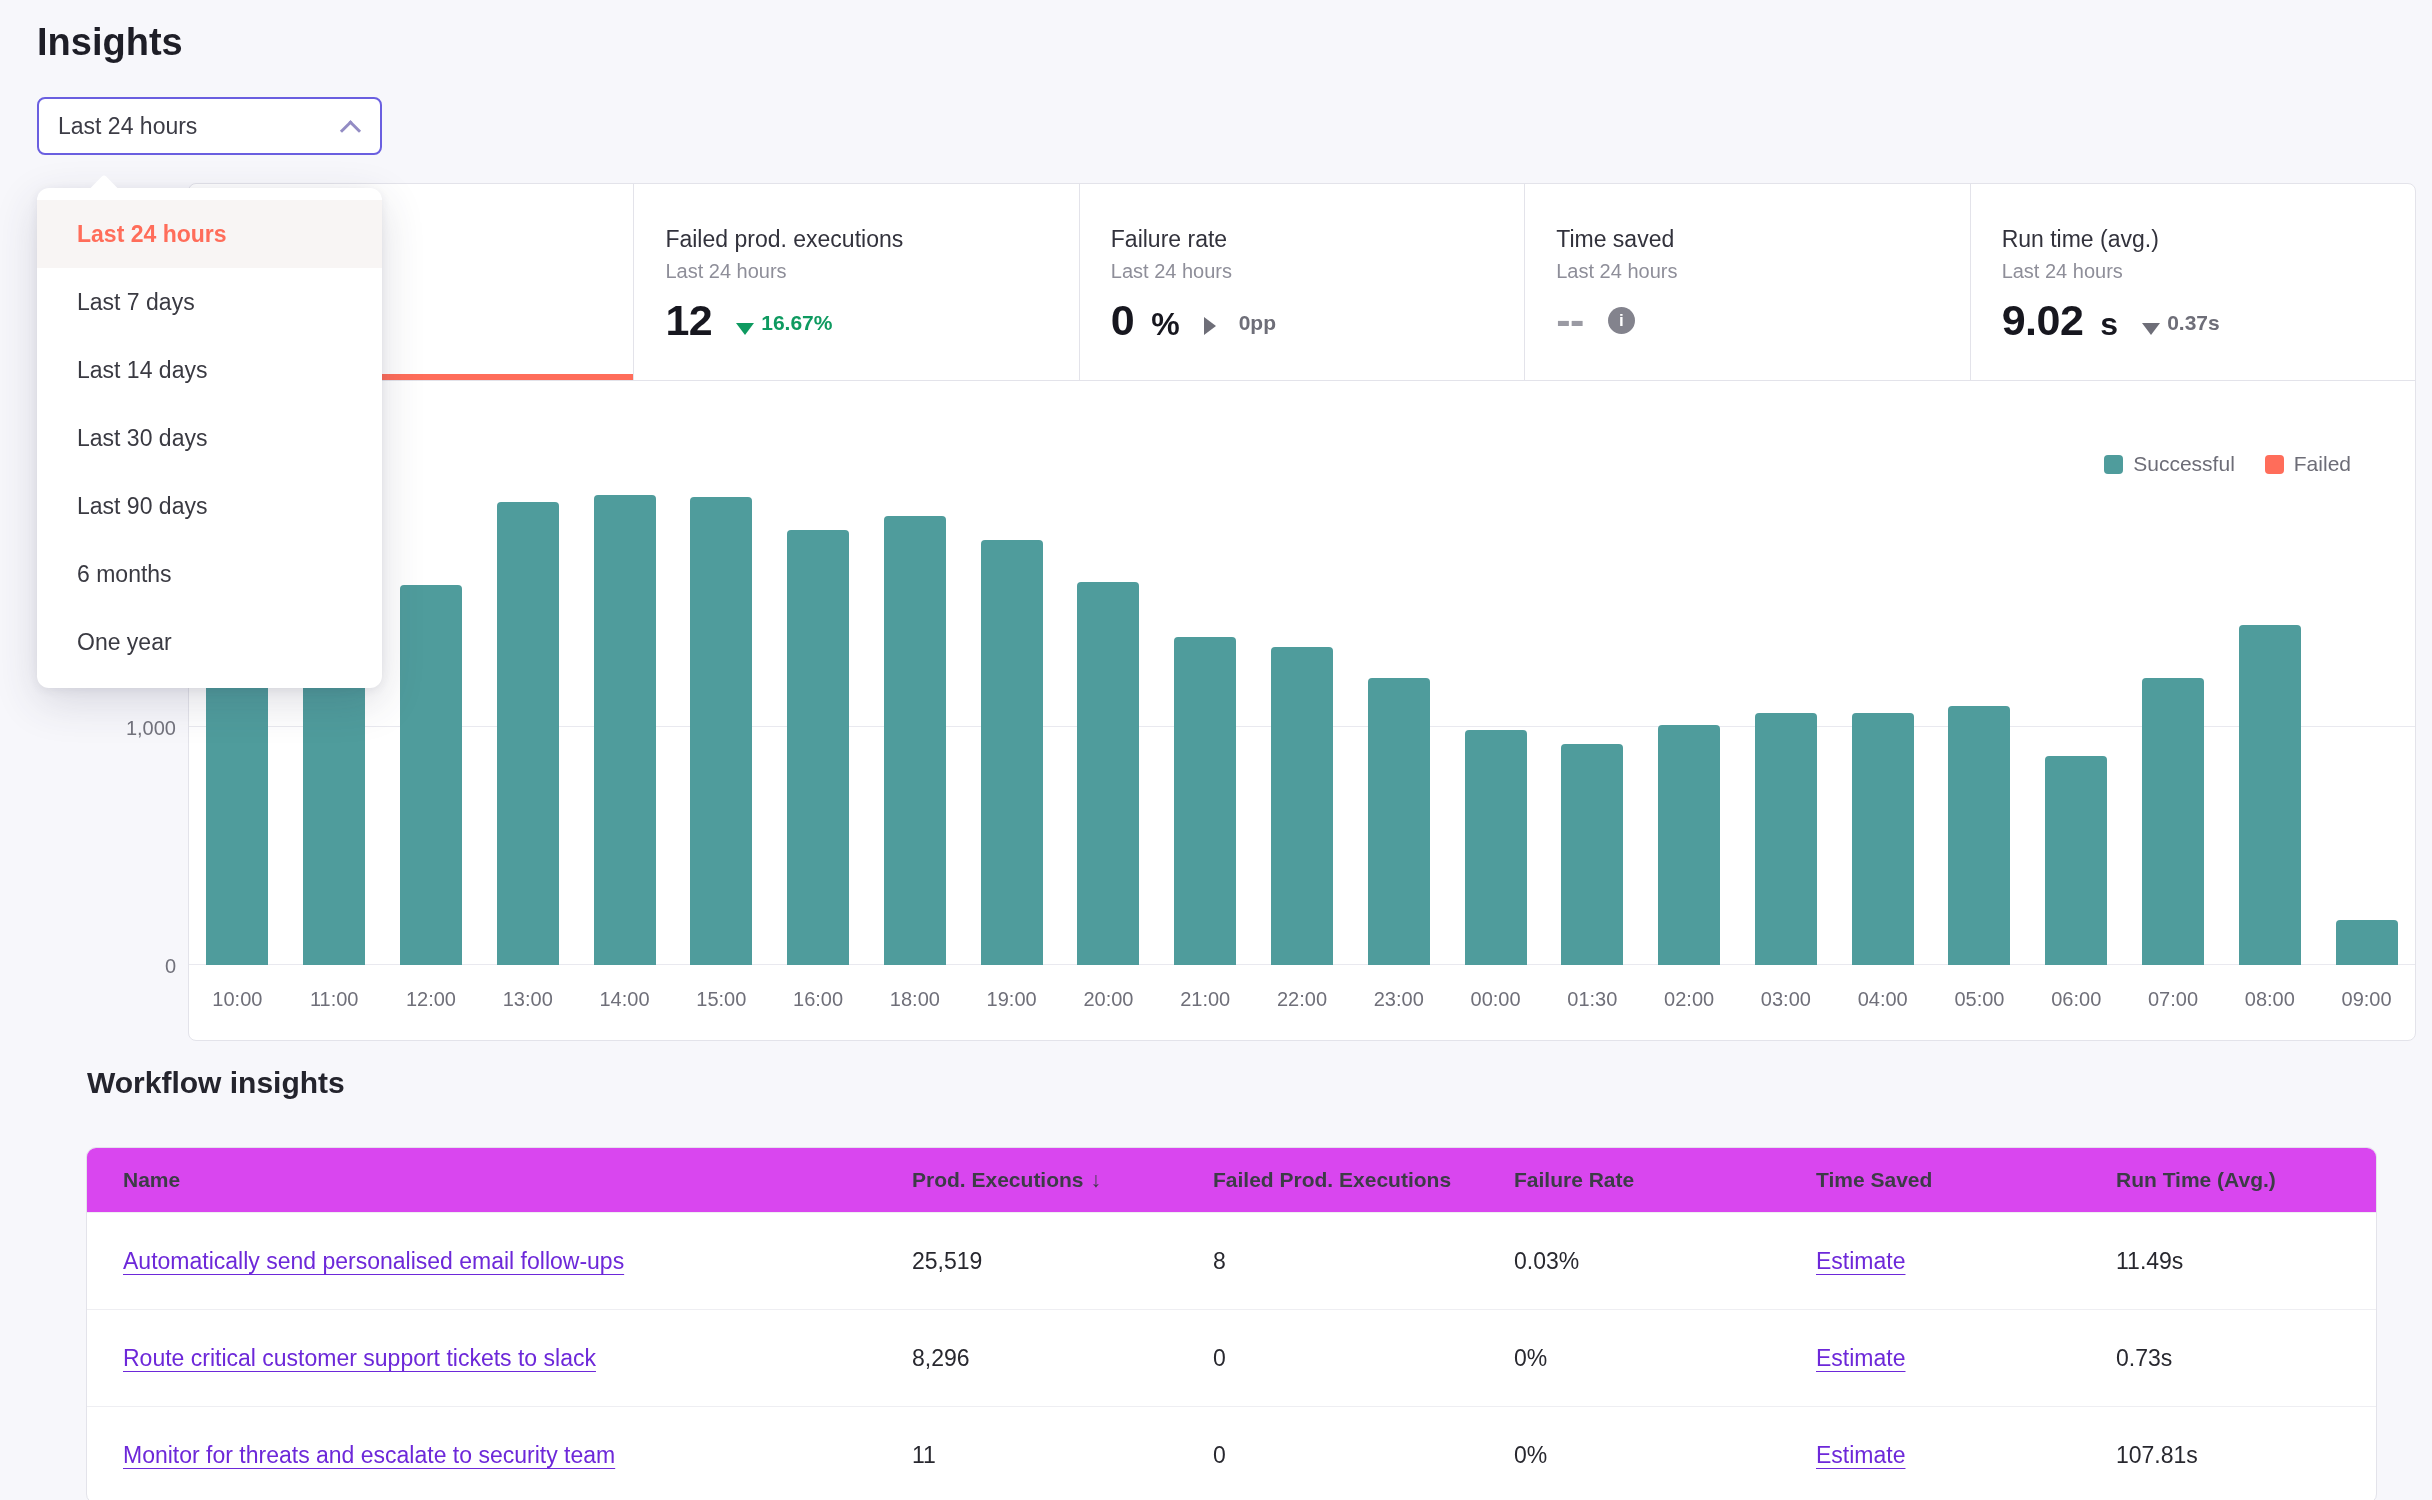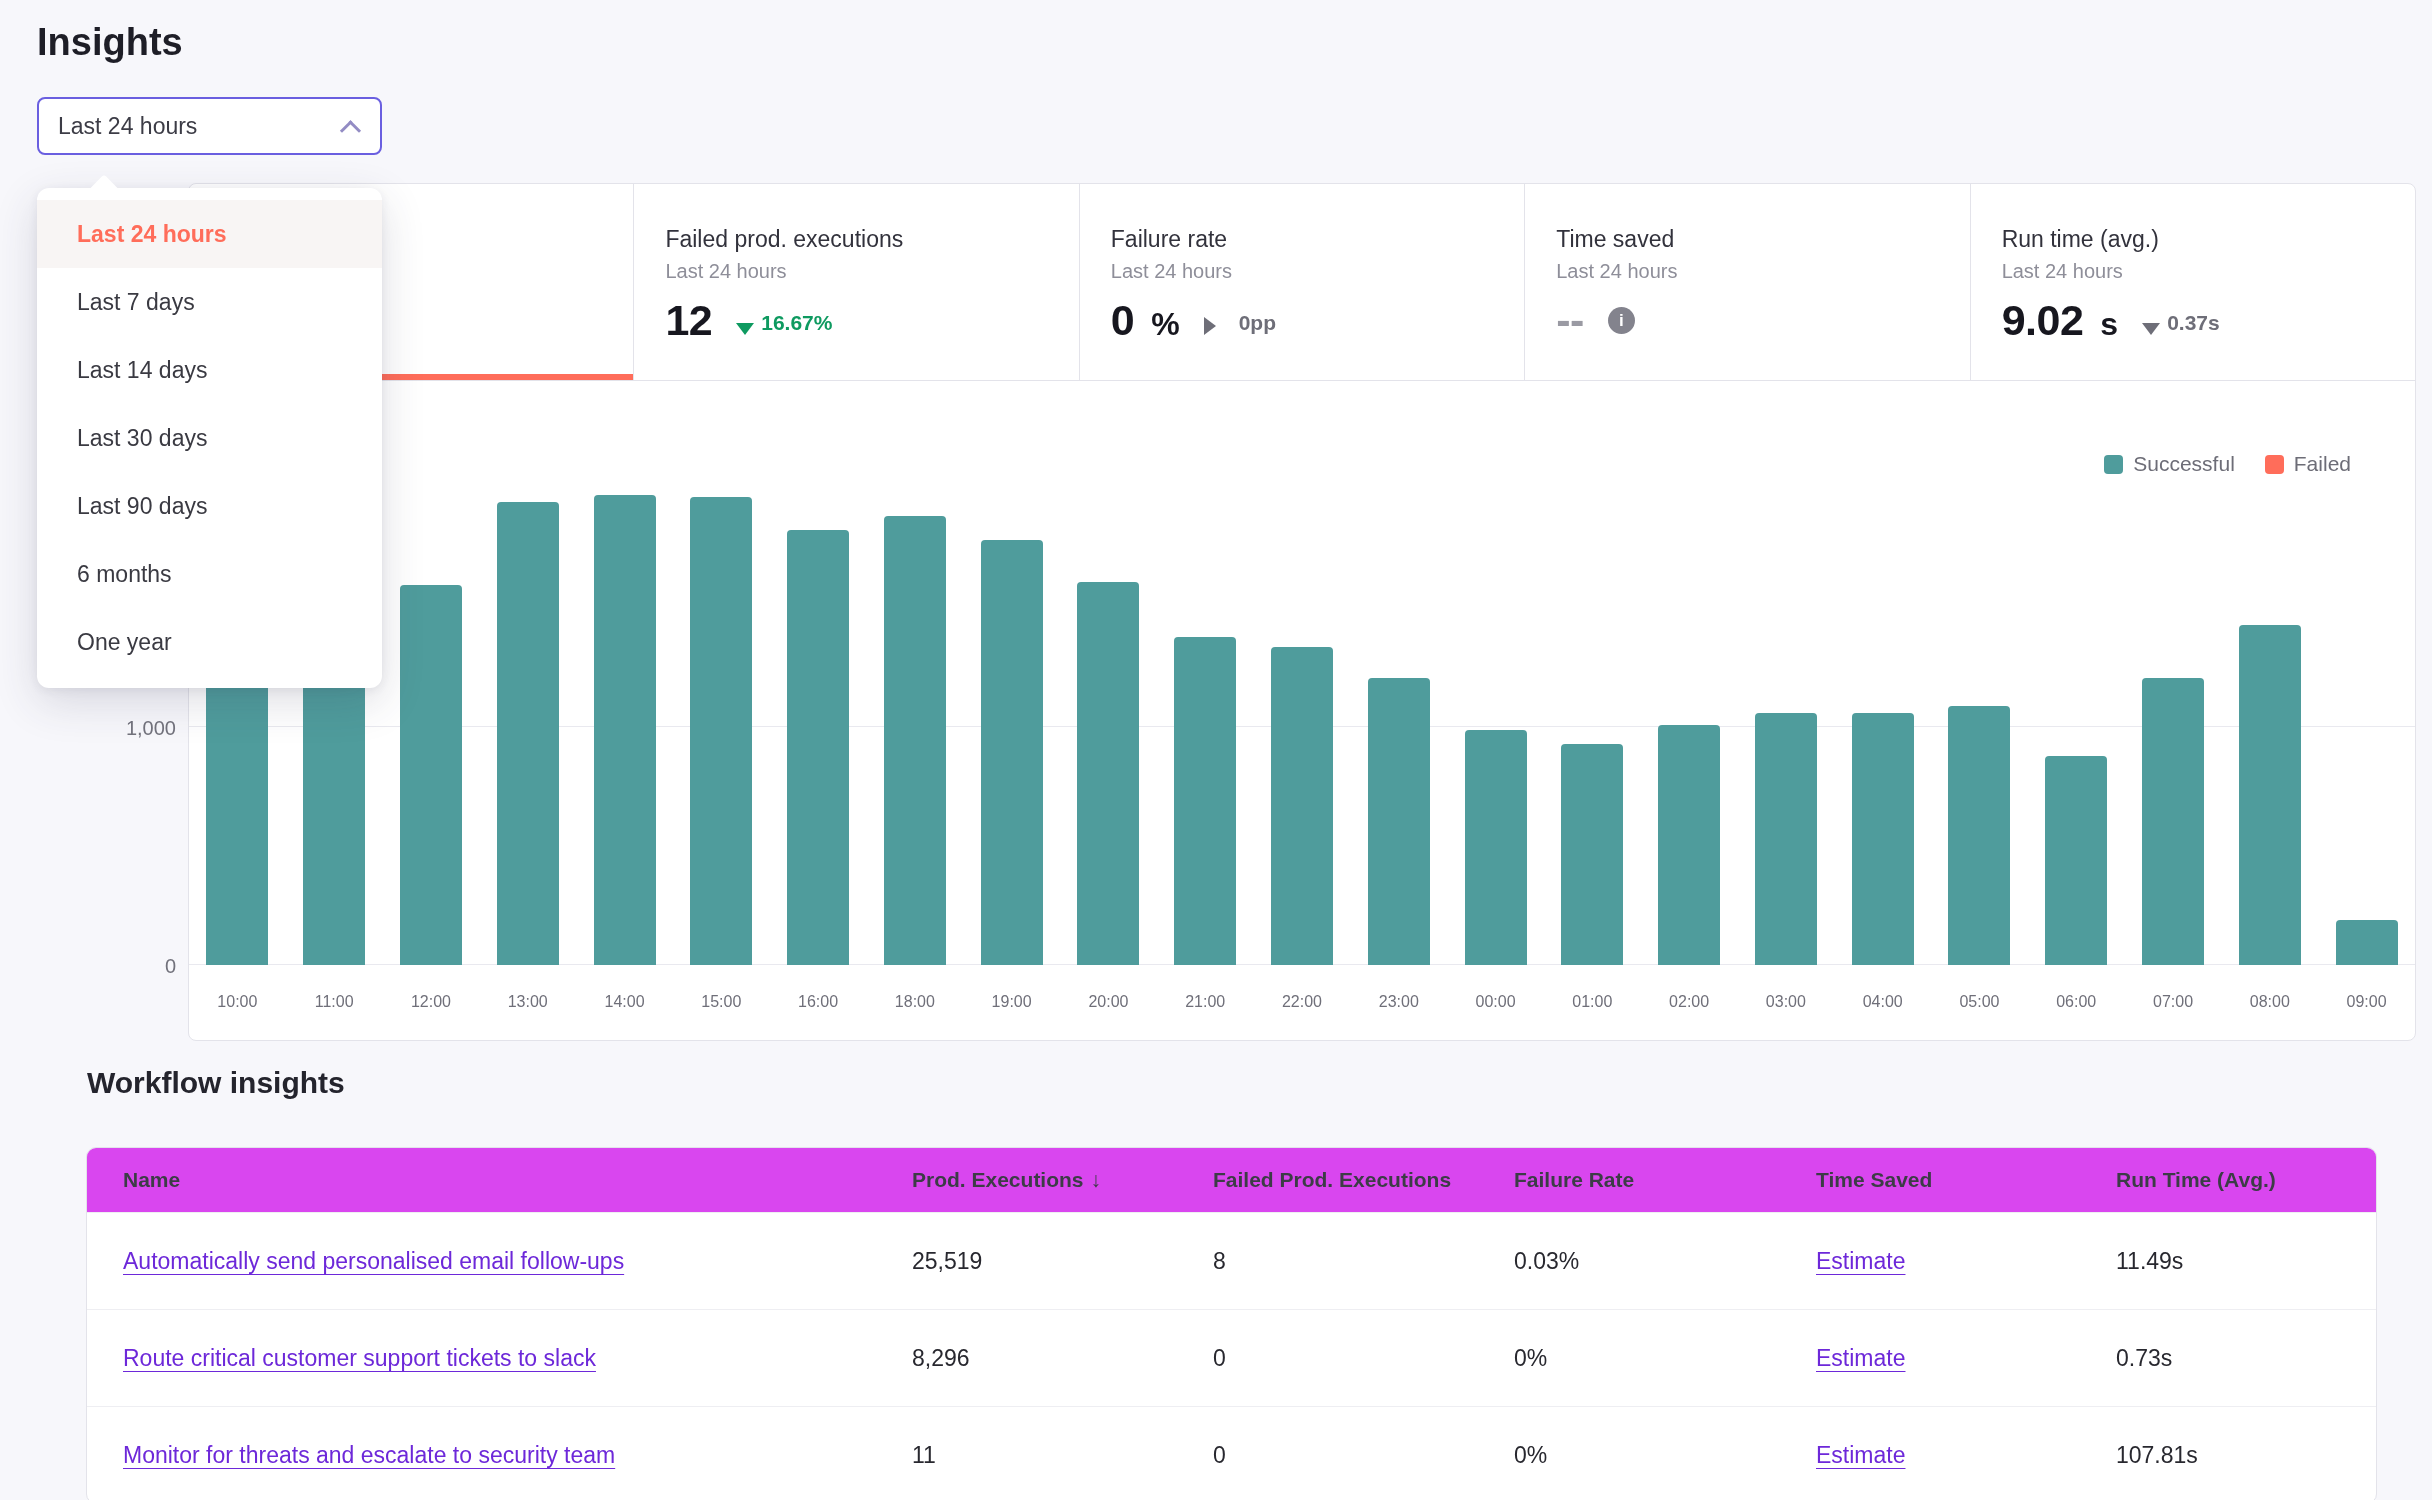--- a/index.html
+++ b/index.html
@@ -56,21 +56,21 @@
   
   .legend{position:absolute;top:268px;right:64px;display:flex;gap:30px;align-items:center;}
   .legend-item{display:inline-flex;align-items:center;gap:10px;font-size:21px;color:#6d6d77;}
   .swatch{width:19px;height:19px;border-radius:4px;display:inline-block;}
   .plot{position:absolute;left:0;top:281px;width:100%;height:500px;}
   .gridline{position:absolute;left:0;right:0;height:1px;background:#e9e9ef;}
   .ytick{position:absolute;left:-108px;width:95px;text-align:right;font-size:20px;color:#72727c;}
   .bars{position:absolute;inset:0;display:flex;}
   .bar-slot{flex:1;position:relative;display:flex;align-items:flex-end;justify-content:center;height:100%;}
   .bar{width:62px;border-radius:4px 4px 0 0;}
-  .xlabel{position:absolute;bottom:-46px;left:0;width:100%;text-align:center;font-size:16px;color:#6f6f79;}
+  .xlabel{position:absolute;bottom:-46px;left:0;width:100%;text-align:center;font-size:20px;color:#6f6f79;}
   
   .section-title{position:absolute;left:87px;top:1066px;font-size:30px;font-weight:700;color:#24242d;}
   .table{position:absolute;left:86px;top:1147px;width:2291px;background:#fff;
     border:1px solid #e3e3ea;border-radius:10px;overflow:hidden;}
   .thead{display:grid;grid-template-columns:789px 301px 301px 302px 300px 298px;height:64px;
     background:#d946ef;align-items:center;}
   .th{padding-left:36px;font-size:21px;font-weight:700;color:#3c3c46;display:flex;
     align-items:center;gap:7px;cursor:pointer;}
   .sort-arrow{font-size:21px;color:#3c3c46;}
   .trow{display:grid;grid-template-columns:789px 301px 301px 302px 300px 298px;height:97px;
@@ -209,21 +209,21 @@
         <div class="bar-slot">
           <div class="bar" style="height: 287px; background: rgb(79, 156, 156);"></div>
           <div class="xlabel">23:00</div>
         </div>
         <div class="bar-slot">
           <div class="bar" style="height: 235px; background: rgb(79, 156, 156);"></div>
           <div class="xlabel">00:00</div>
         </div>
         <div class="bar-slot">
           <div class="bar" style="height: 221px; background: rgb(79, 156, 156);"></div>
-          <div class="xlabel">01:00</div>
+          <div class="xlabel">01:30</div>
         </div>
         <div class="bar-slot">
           <div class="bar" style="height: 240px; background: rgb(79, 156, 156);"></div>
           <div class="xlabel">02:00</div>
         </div>
         <div class="bar-slot">
           <div class="bar" style="height: 252px; background: rgb(79, 156, 156);"></div>
           <div class="xlabel">03:00</div>
         </div>
         <div class="bar-slot">

